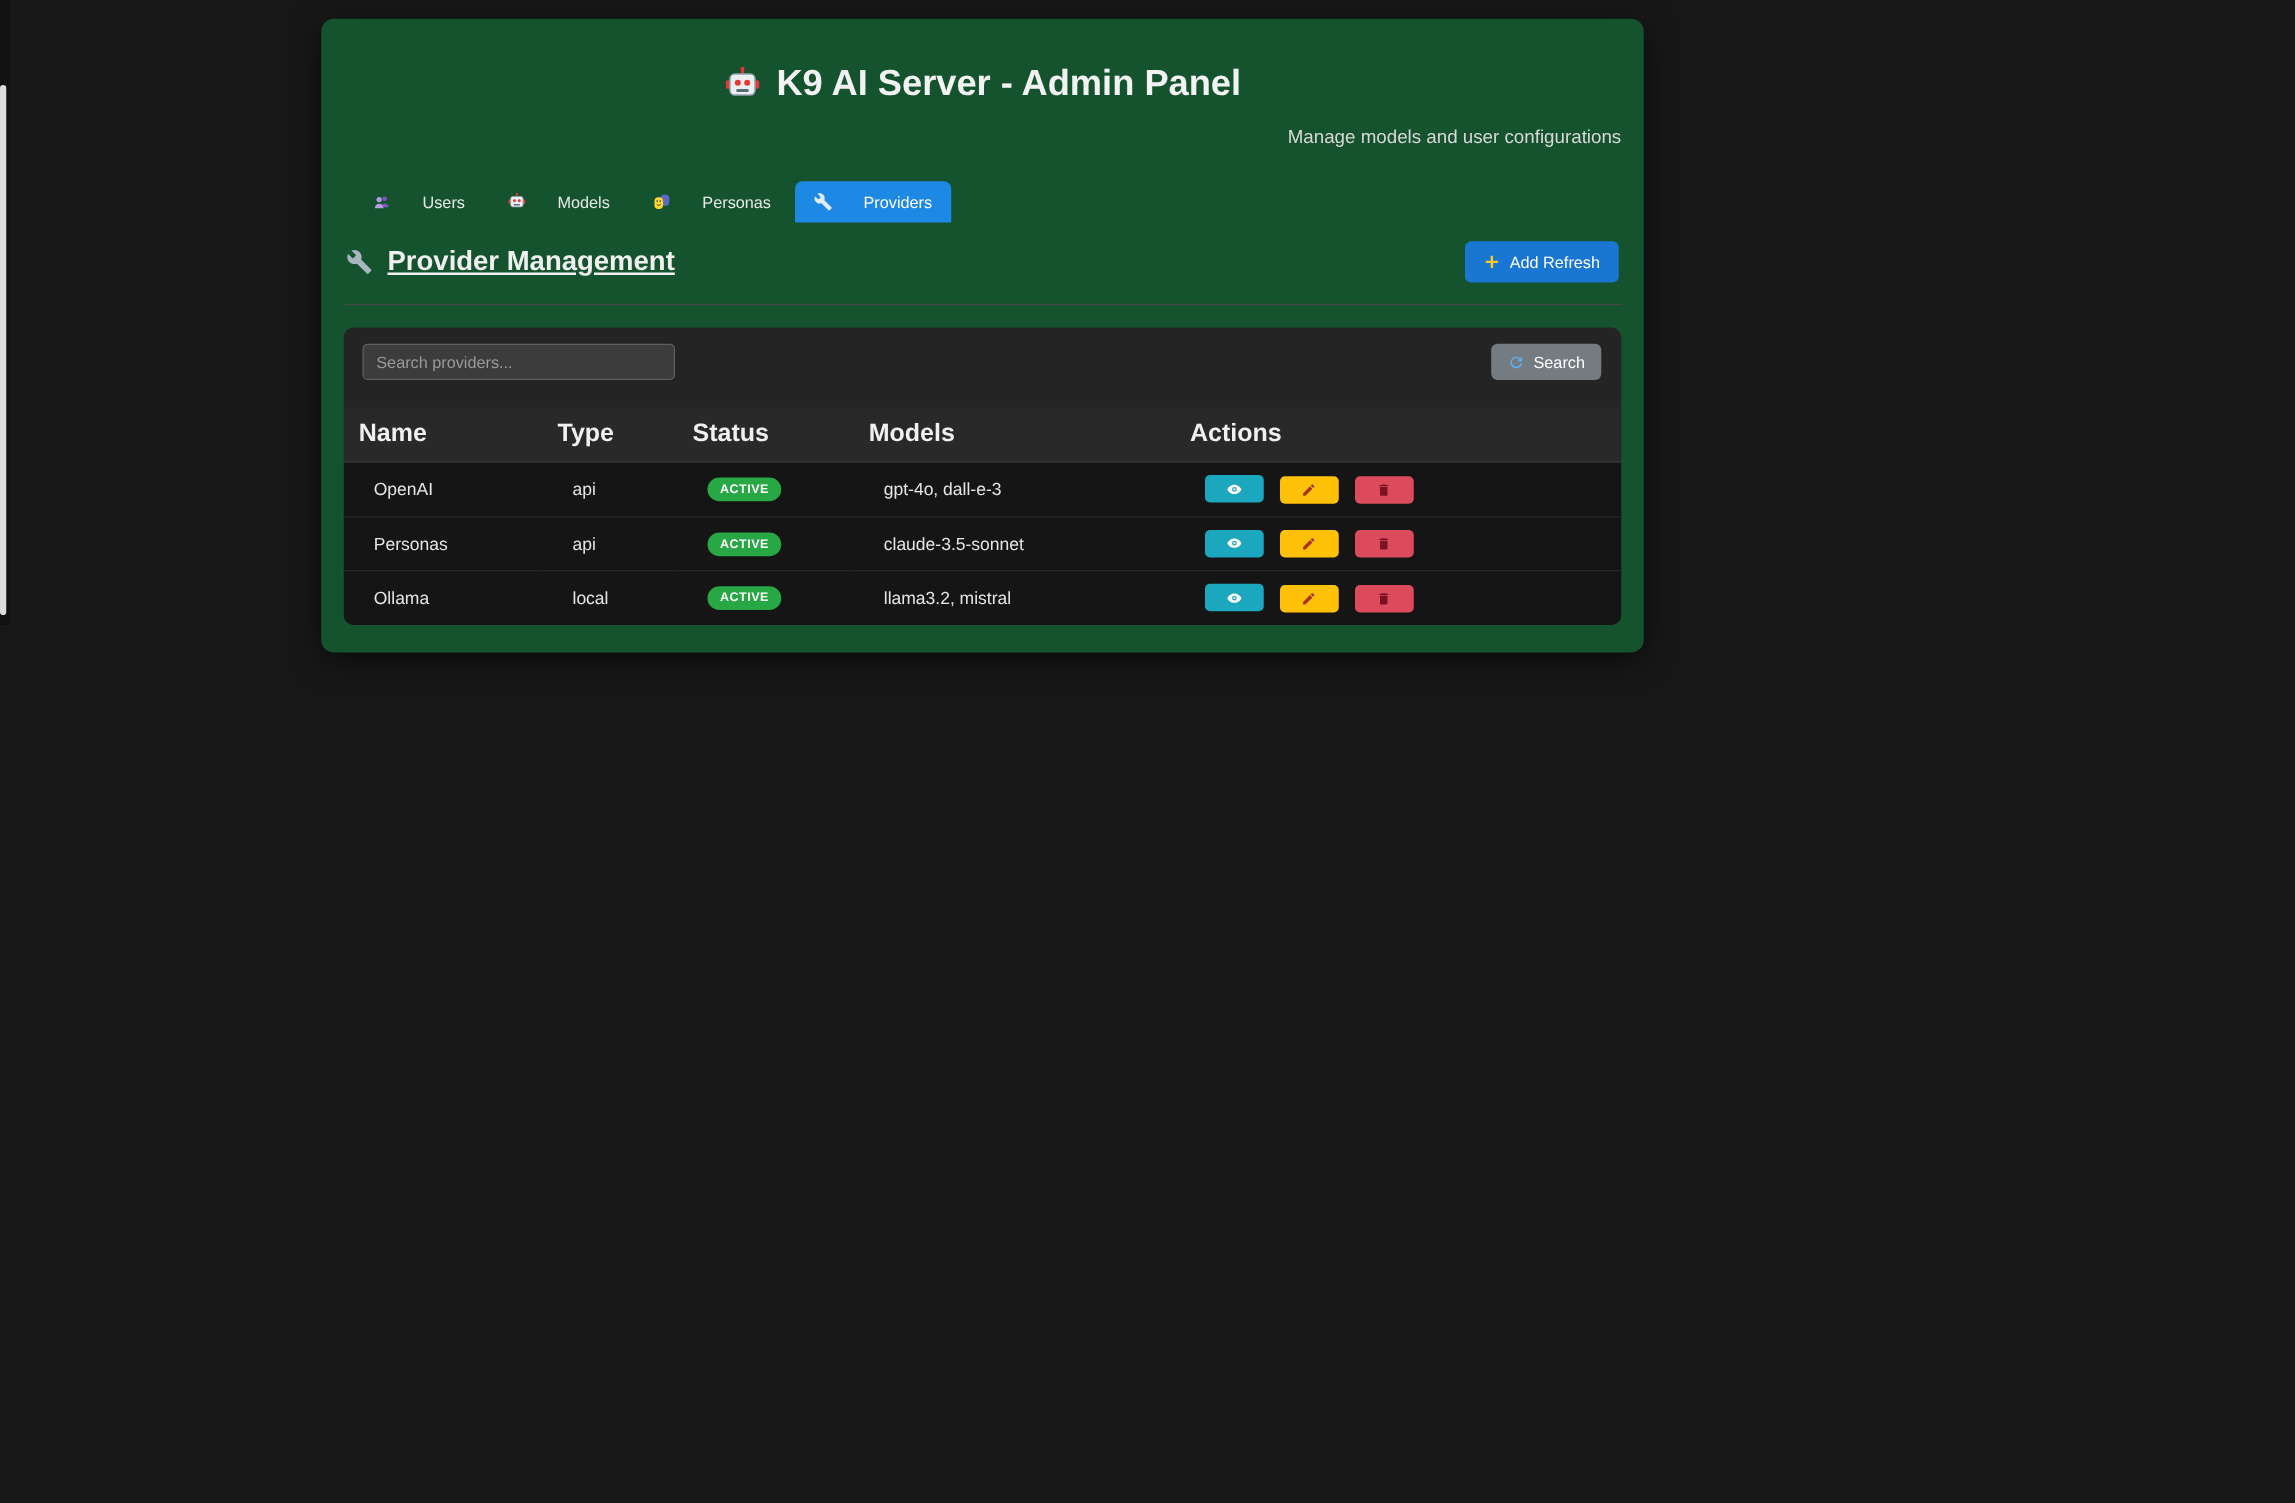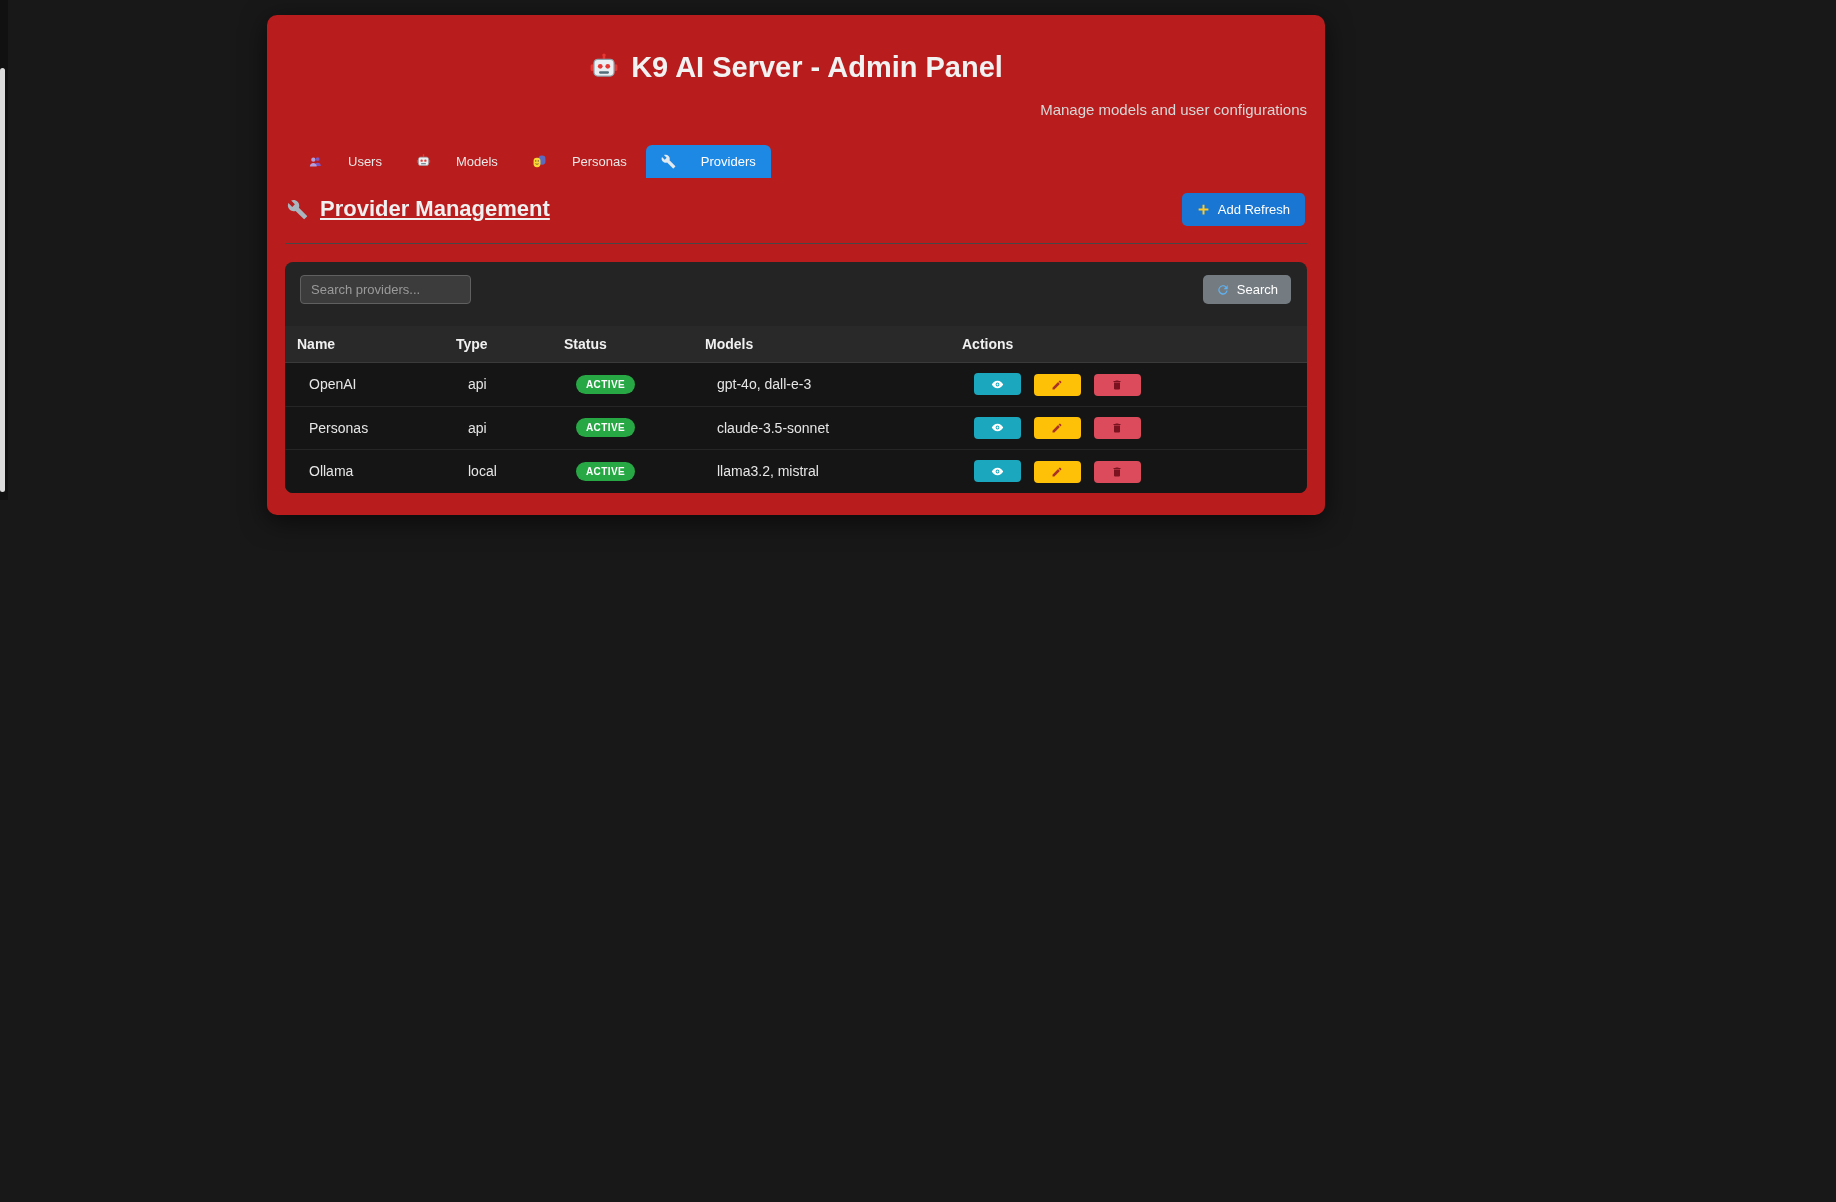--- a/index.html
+++ b/index.html
@@ -17,24 +17,23 @@
     position:absolute; left:0; top:0; width:8px; height:500px;
     background:#111111;
   }
   .left-thumb {
     position:absolute; left:0; top:68px; width:5px; height:424px;
     background:#dcdcdc; border-radius:3px;
   }
 
   .card {
     position:absolute; left:257px; top:15px; width:1058px;
-    background:#b91c1c; border-radius:10px;
+    background:#14532d; border-radius:10px;
     padding:20px 18px 22px;
     box-shadow:0 6px 26px rgba(0,0,0,.6);
-    margin-left:10px;
   }
 
   .title {
     margin:16px 0 0; text-align:center; color:#f2f2f2;
     font-size:29px; font-weight:bold;
     display:flex; align-items:center; justify-content:center; gap:12px;
   }
   .subtitle {
     text-align:right; color:#d8d8d8; font-size:15px; margin-top:17px;
   }
@@ -66,35 +65,35 @@
 
   .subcard {
     background:#242424; border-radius:8px; overflow:hidden;
     padding:13px 0 0;
   }
   .toolbar {
     display:flex; justify-content:space-between; align-items:center;
     margin:0 16px 22px 15px;
   }
   .search-input {
-    width:171px; height:29px;
+    width:250px; height:29px;
     background:#3c3c3c; border:1px solid #606060; border-radius:4px;
     color:#dddddd; font-size:13px; font-family:inherit;
     padding:0 10px; outline:none;
   }
   .search-input::placeholder { color:#9a9a9a; }
   .btn-refresh {
     background:#747c82; color:#fff; border:none; border-radius:5px;
     padding:7px 13px; font-size:13px; font-family:inherit;
     display:flex; align-items:center; gap:7px; cursor:pointer;
   }
 
   table.providers { width:100%; border-collapse:collapse; font-size:14px; color:#e6e6e6; }
   .providers th {
-    background:#292929; text-align:left; font-weight:bold; font-size:14px;
+    background:#292929; text-align:left; font-weight:bold; font-size:20px;
     padding:10px 10px 10px 12px; border-bottom:1px solid #3a3a3a; color:#f0f0f0;
   }
   .providers td {
     background:#151515;
     padding:10px 10px 10px 24px;
     border-bottom:1px solid #262626;
   }
   .providers tr:last-child td { border-bottom:none; }
   .col-name   { width:159px; }
   .col-type   { width:108px; }

